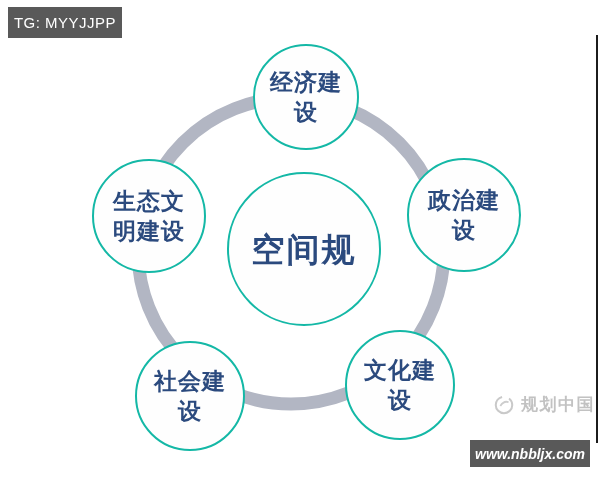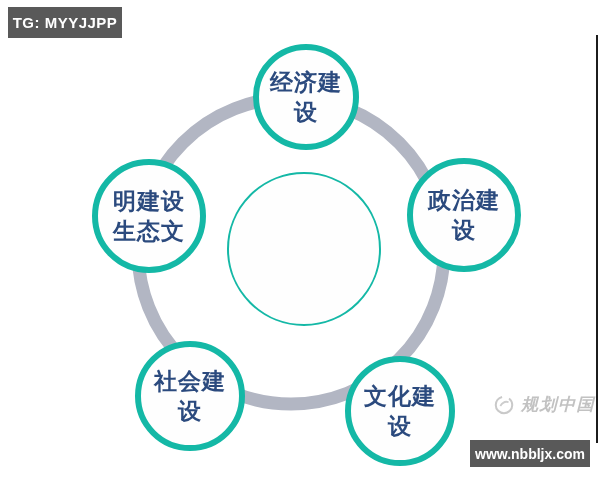--- a/index.html
+++ b/index.html
@@ -13,39 +13,39 @@
   }
 
   
   .tg-badge {
     position: absolute;
     left: 8px; top: 7px;
     width: 114px; height: 31px;
     background: #595959;
     color: #ffffff;
     font-size: 15px;
-    font-weight: bold;
+    font-weight: normal;
     letter-spacing: 0.5px;
     display: flex;
     align-items: center;
     justify-content: center;
   }
 
   
   .ring-svg {
     position: absolute;
     left: 0; top: 0;
     width: 600px; height: 480px;
   }
 
   
   .node {
     position: absolute;
     background: #fefefe;
-    border: 6px solid #14b8a6;
+    border: 2px solid #14b8a6;
     border-radius: 50%;
     display: flex;
     align-items: center;
     justify-content: center;
     box-sizing: border-box;
   }
   .node-text {
     color: #2b4a7e;
     font-weight: bold;
     text-align: center;
@@ -62,21 +62,20 @@
   }
   .node-text span { display: block; }
 
   
   .watermark {
     position: absolute;
     left: 493px; top: 393px;
     display: flex;
     align-items: center;
     color: #bdbdbd;
-    font-style: italic;
   }
   .watermark-logo { width: 22px; height: 22px; margin-right: 6px; }
   .watermark-label {
     font-size: 17px;
     letter-spacing: 1.5px;
     font-weight: bold;
     color: #c2c2c2;
   }
 
   
@@ -92,20 +91,21 @@
     position: absolute;
     left: 470px; top: 440px;
     width: 120px; height: 27px;
     background: #595959;
     color: #ffffff;
     font-size: 14px;
     font-weight: bold;
     display: flex;
     align-items: center;
     justify-content: center;
+    font-style: italic;
   }
 </style>
 </head>
 <body>
 
 <div id="canvas">
 
   <svg class="ring-svg" viewBox="0 0 600 480" aria-hidden="true">
     <circle cx="291" cy="251" r="153" fill="none" stroke="#b2b6c3" stroke-width="13"></circle>
   </svg>
@@ -117,43 +117,44 @@
     </div>
   </div>
 
   <div class="node satellite" style="left:407px; top:158px; width:114px; height:114px;">
     <div class="node-text">
       <span>政治建</span>
       <span>设</span>
     </div>
   </div>
 
-  <div class="node satellite" style="left:345px; top:356px; width:110px; height:110px;align-items:center;">
+  <div class="node satellite" style="left:345px; top:330px; width:110px; height:110px;align-items:center;">
     <div class="node-text">
       <span>文化建</span>
       <span>设</span>
     </div>
   </div>
 
   <div class="node satellite" style="left:135px; top:341px; width:110px; height:110px;">
     <div class="node-text">
       <span>社会建</span>
       <span>设</span>
     </div>
   </div>
 
   <div class="node satellite" style="left:92px; top:159px; width:114px; height:114px;">
     <div class="node-text">
+      <span>生态文</span>
       <span>明建设</span>
-      <span>生态文</span>
     </div>
   </div>
 
   <div class="node center-node" style="left:227px; top:172px; width:154px; height:154px; border-width:2.5px;">
     <div class="node-text">
+      <span>空间规</span>
     </div>
   </div>
 
   <div class="tg-badge">
     <span>TG: MYYJJPP</span>
   </div>
 
   <div class="watermark">
     <svg class="watermark-logo" viewBox="0 0 24 24" aria-hidden="true">
       <circle cx="12" cy="12" r="9" fill="none" stroke="#c9c9c9" stroke-width="2.2" stroke-dasharray="40 8"></circle>

